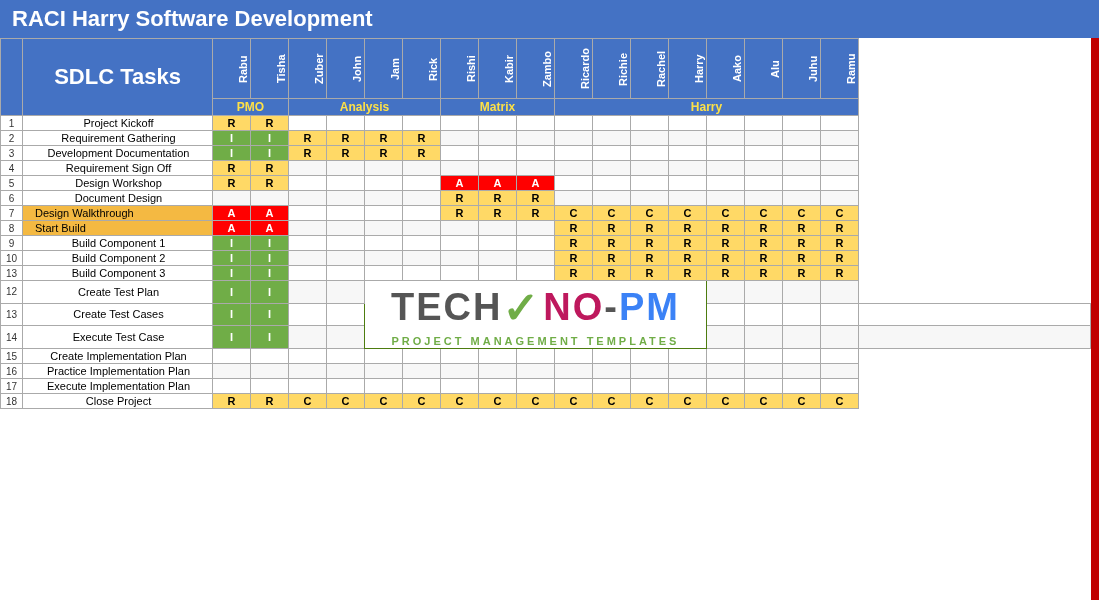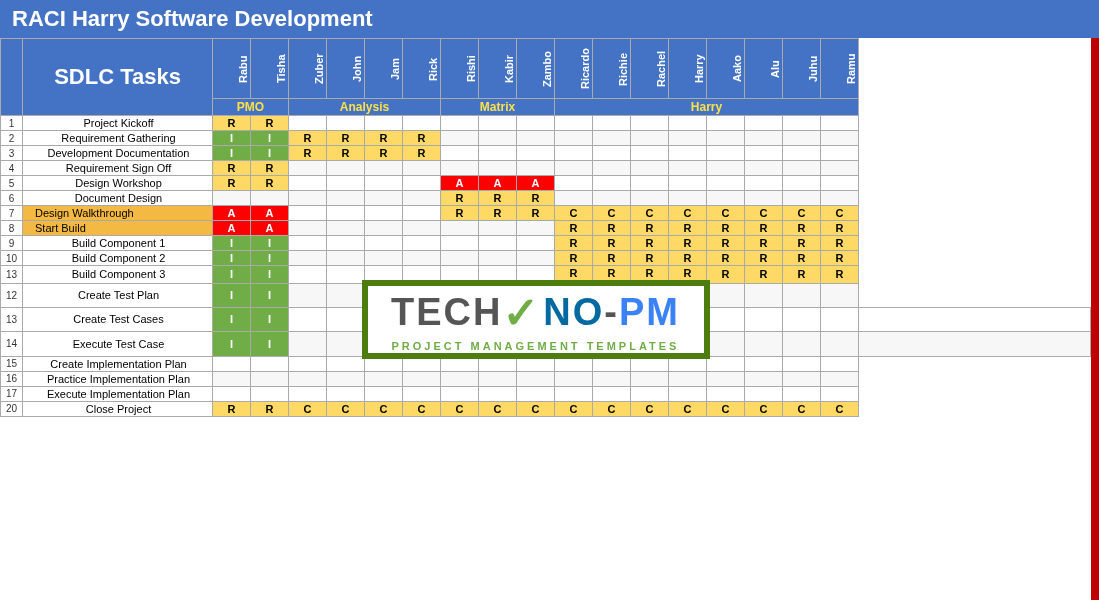--- a/index.html
+++ b/index.html
@@ -97,21 +97,21 @@
       background: #4472C4;
       height: 60px;
       vertical-align: bottom;
       text-align: center;
     }
 
     .logo-cell {
       background: white;
       text-align: center;
       vertical-align: middle;
-      border: 6px solid #4d7c0f;
+      border: 1px solid #4d7c0f;
     }
 
     .logo-area {
       display: flex;
       flex-direction: column;
       align-items: center;
       justify-content: center;
       height: 100%;
     }
 
@@ -466,21 +466,21 @@
             <td class="task-name">Create Test Plan</td>
             <td class="cell-I-green">I</td>
             <td class="cell-I-green">I</td>
             <td class="cell-empty"></td>
             <td class="cell-empty"></td>
             <td rowspan="3" colspan="9" class="logo-cell">
         <div class="logo-area">
           <div class="logo-text">
             <span style="color:#555;font-weight:900;">TECH</span>
                   <span class="logo-check">✓</span>
-                  <span style="color:#0369a1;font-weight:900;">NO</span>
+                  <span style="color:#be185d;font-weight:900;">NO</span>
                   <span class="logo-dash" style="color:#555;font-weight:900;">-</span>
                   <span class="logo-pm">PM</span>
           </div>
           <div class="logo-subtitle">PROJECT MANAGEMENT TEMPLATES</div>
         </div>
       </td>
             <td class="cell-empty"></td>
             <td class="cell-empty"></td>
             <td class="cell-empty"></td>
             <td class="cell-empty"></td>
@@ -568,21 +568,21 @@
             <td class="cell-empty"></td>
             <td class="cell-empty"></td>
             <td class="cell-empty"></td>
             <td class="cell-empty"></td>
             <td class="cell-empty"></td>
             <td class="cell-empty"></td>
             <td class="cell-empty"></td>
             <td class="cell-empty"></td>
           </tr>
           <tr>
-            <td class="row-num">20</td>
+            <td class="row-num">18</td>
             <td class="task-name">Close Project</td>
             <td class="cell-R-yellow">R</td>
             <td class="cell-R-yellow">R</td>
             <td class="cell-C-yellow">C</td>
             <td class="cell-C-yellow">C</td>
             <td class="cell-C-yellow">C</td>
             <td class="cell-C-yellow">C</td>
             <td class="cell-C-yellow">C</td>
             <td class="cell-C-yellow">C</td>
             <td class="cell-C-yellow">C</td>

